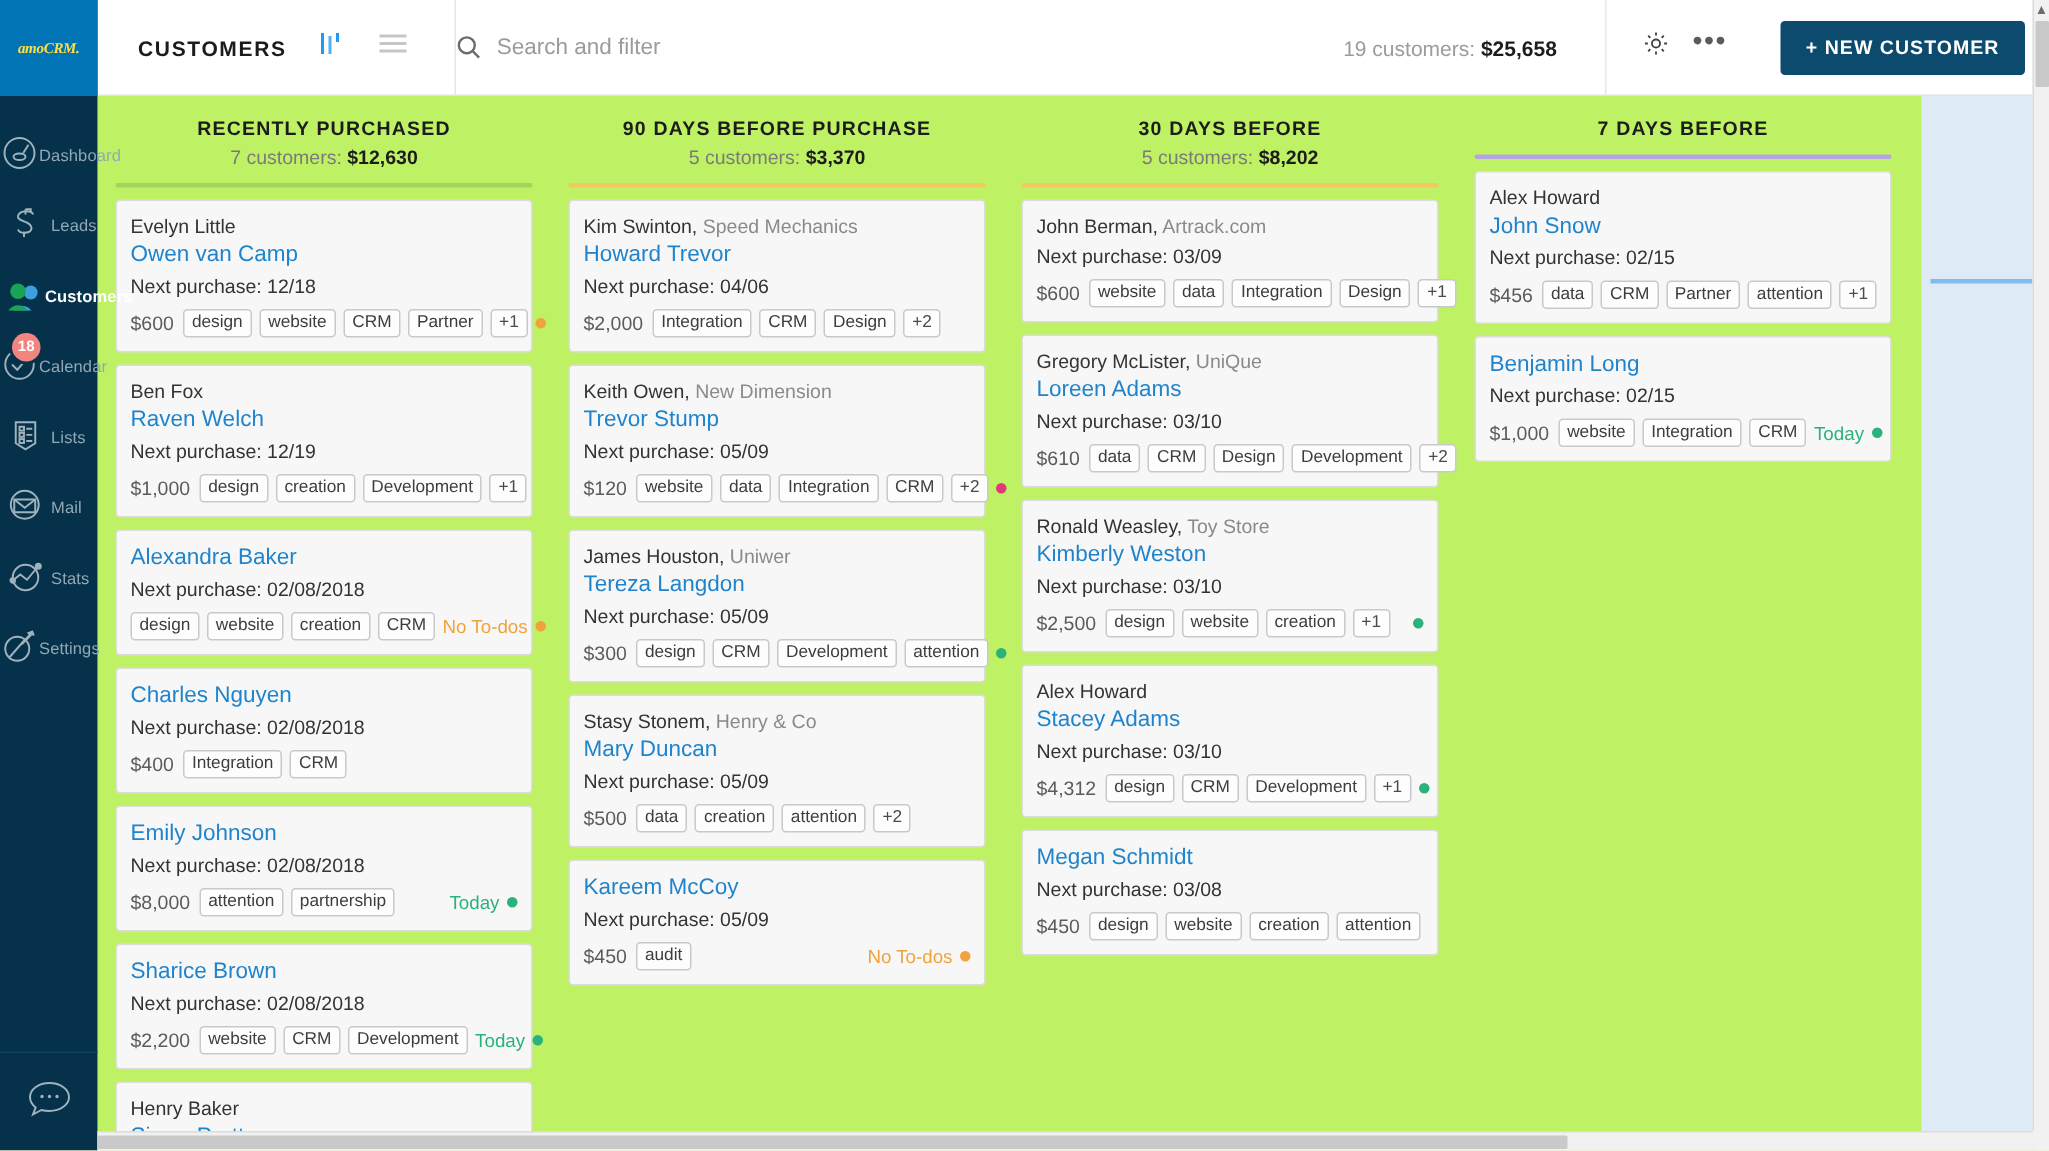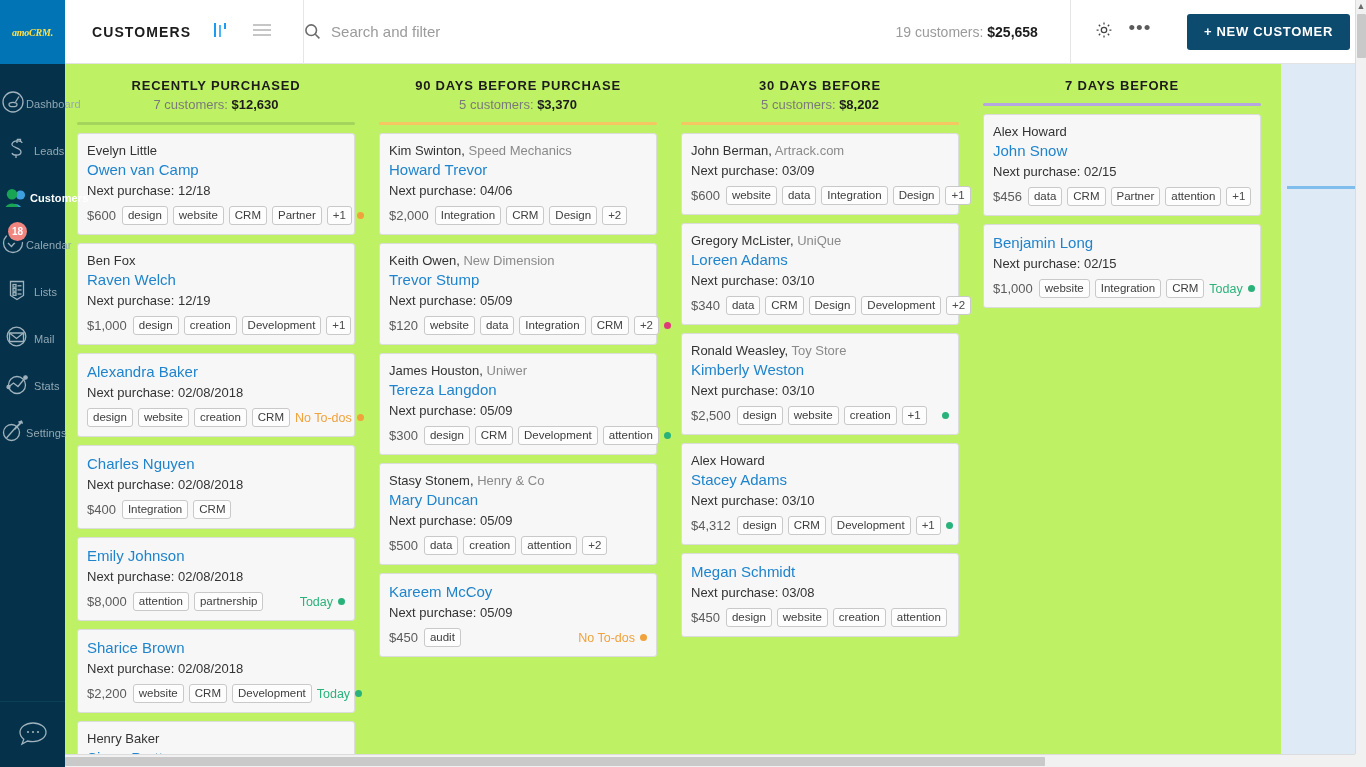--- a/index.html
+++ b/index.html
@@ -691,21 +691,21 @@
                 <span class="tag">Integration</span>
                 <span class="tag">Design</span>
                 <span class="tag more">+1</span>
               </div>
             </div>
             <div class="card">
               <div class="card-contact"><span>Gregory McLister,</span> <span class="card-company">UniQue</span></div>
               <div class="card-name">Loreen Adams</div>
               <div class="card-date">Next purchase: 03/10</div>
               <div class="card-foot">
-                <span class="card-price">$340</span>
+                <span class="card-price">$610</span>
                 <span class="tag">data</span>
                 <span class="tag">CRM</span>
                 <span class="tag">Design</span>
                 <span class="tag">Development</span>
                 <span class="tag more">+2</span>
               </div>
             </div>
             <div class="card">
               <div class="card-contact"><span>Ronald Weasley,</span> <span class="card-company">Toy Store</span></div>
               <div class="card-name">Kimberly Weston</div>

